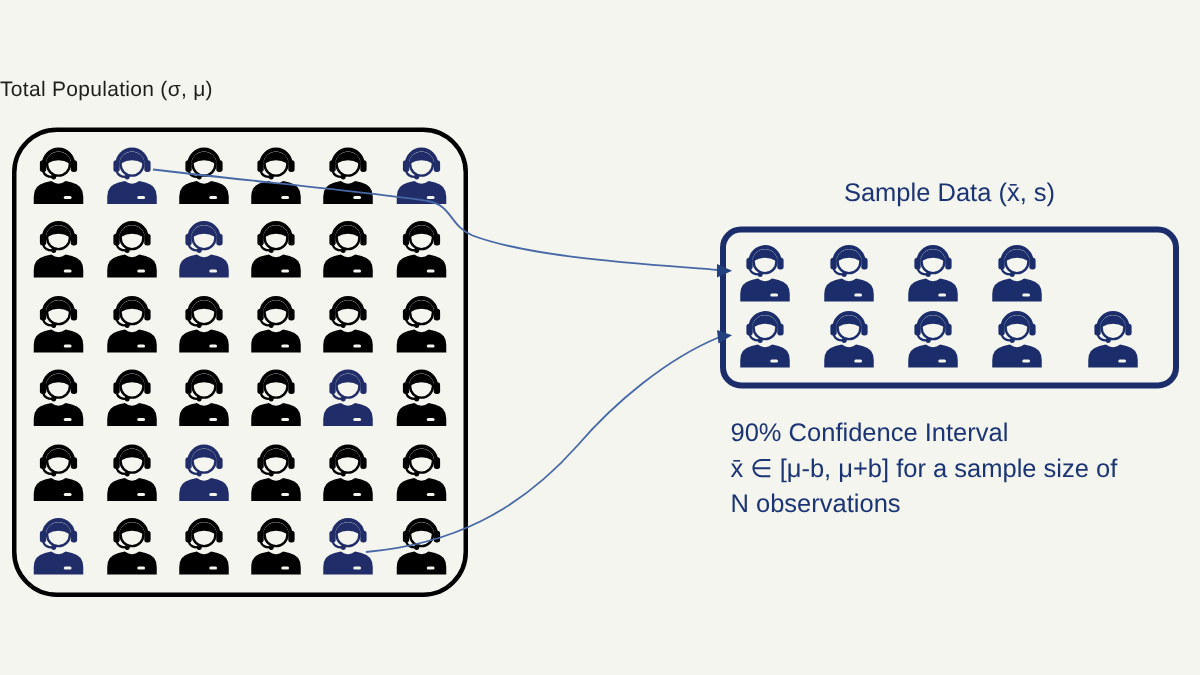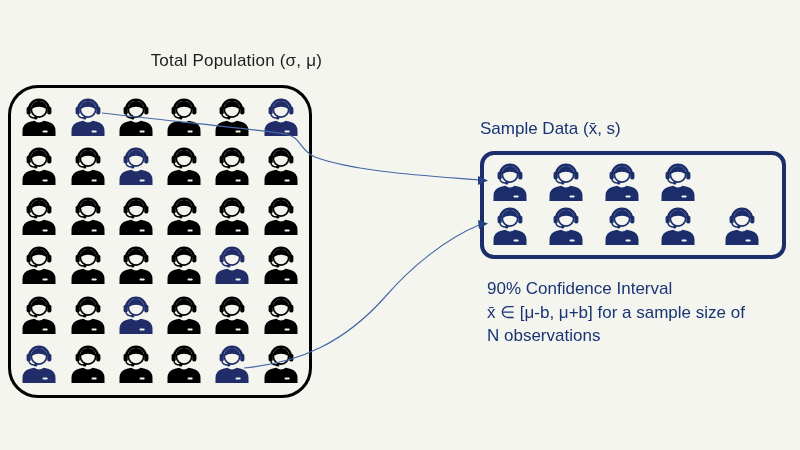--- a/index.html
+++ b/index.html
@@ -6,38 +6,38 @@
   body {
     width: 800px; height: 450px;
     background: #f4f5ee;
     font-family: "Liberation Sans", sans-serif;
     overflow: hidden;
   }
   .stage { position: relative; width: 800px; height: 450px; }
 
   .pop-title {
     position: absolute; left: 0; top: 51px; width: 322px;
-    text-align: right; font-size: 17px; color: #1d1d1b;
+    text-align: left; font-size: 14px; color: #1d1d1b;
     letter-spacing: 0.2px;
   }
   .pop-box {
     position: absolute; left: 8px; top: 85px;
     width: 304px; height: 313px; box-sizing: border-box;
     border: 3.5px solid #000;
     border-radius: 30px;
     display: grid;
     grid-template-columns: repeat(6, 40px);
     grid-template-rows: repeat(6, 40px);
     justify-content: space-evenly;
     align-content: space-evenly;
   }
 
   .sample-title {
     position: absolute; left: 480px; top: 119px; width: 306px;
-    text-align: left; font-size: 17px; color: #1a3474;
+    text-align: center; font-size: 17px; color: #1a3474;
   }
   .sample-box {
     position: absolute; left: 480px; top: 151px;
     width: 306px; height: 108px; box-sizing: border-box;
     border: 4px solid #1b2d6b;
     border-radius: 14px;
     padding: 5px 6px;
     display: flex; flex-direction: column; justify-content: space-evenly;
   }
   .sample-row { display: flex; gap: 16px; }

